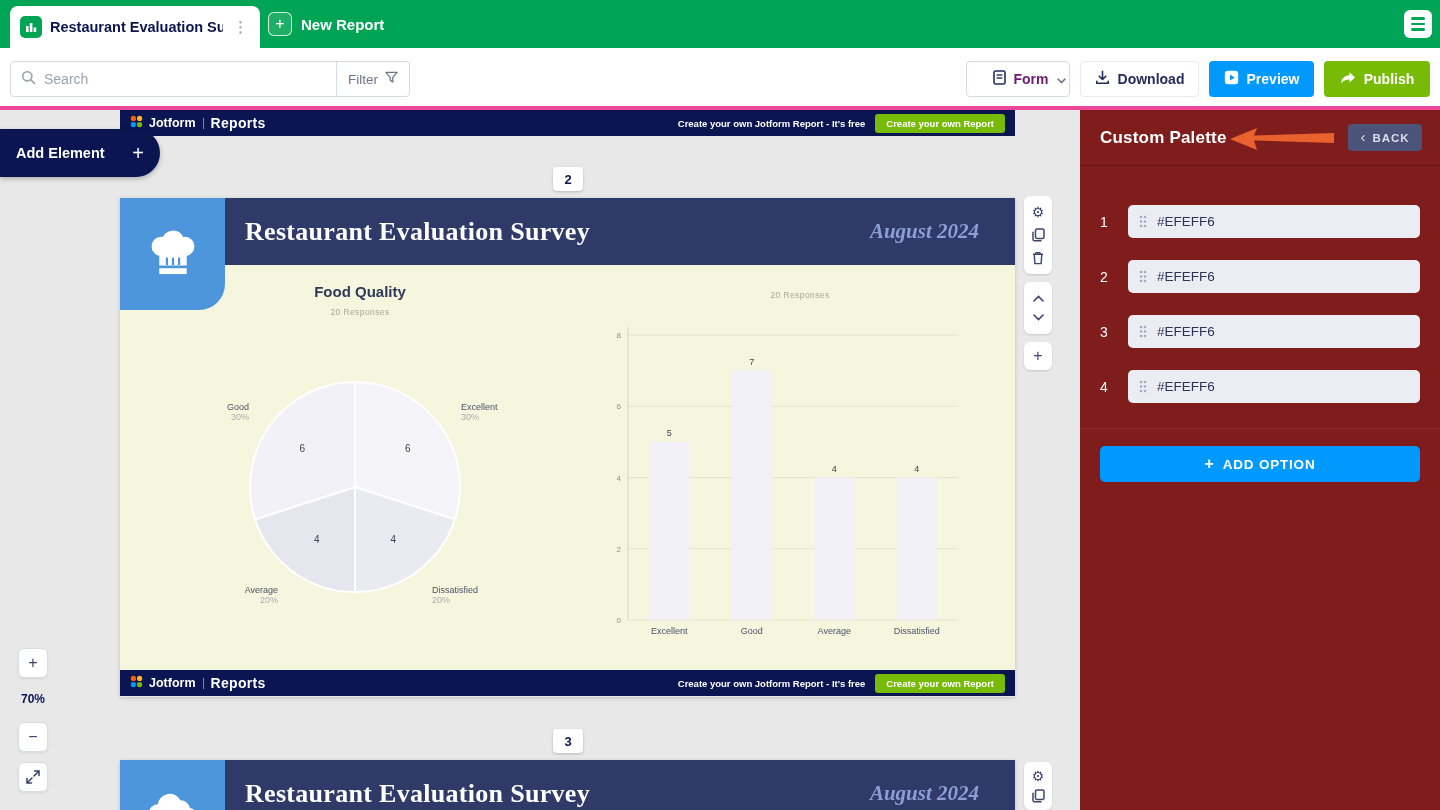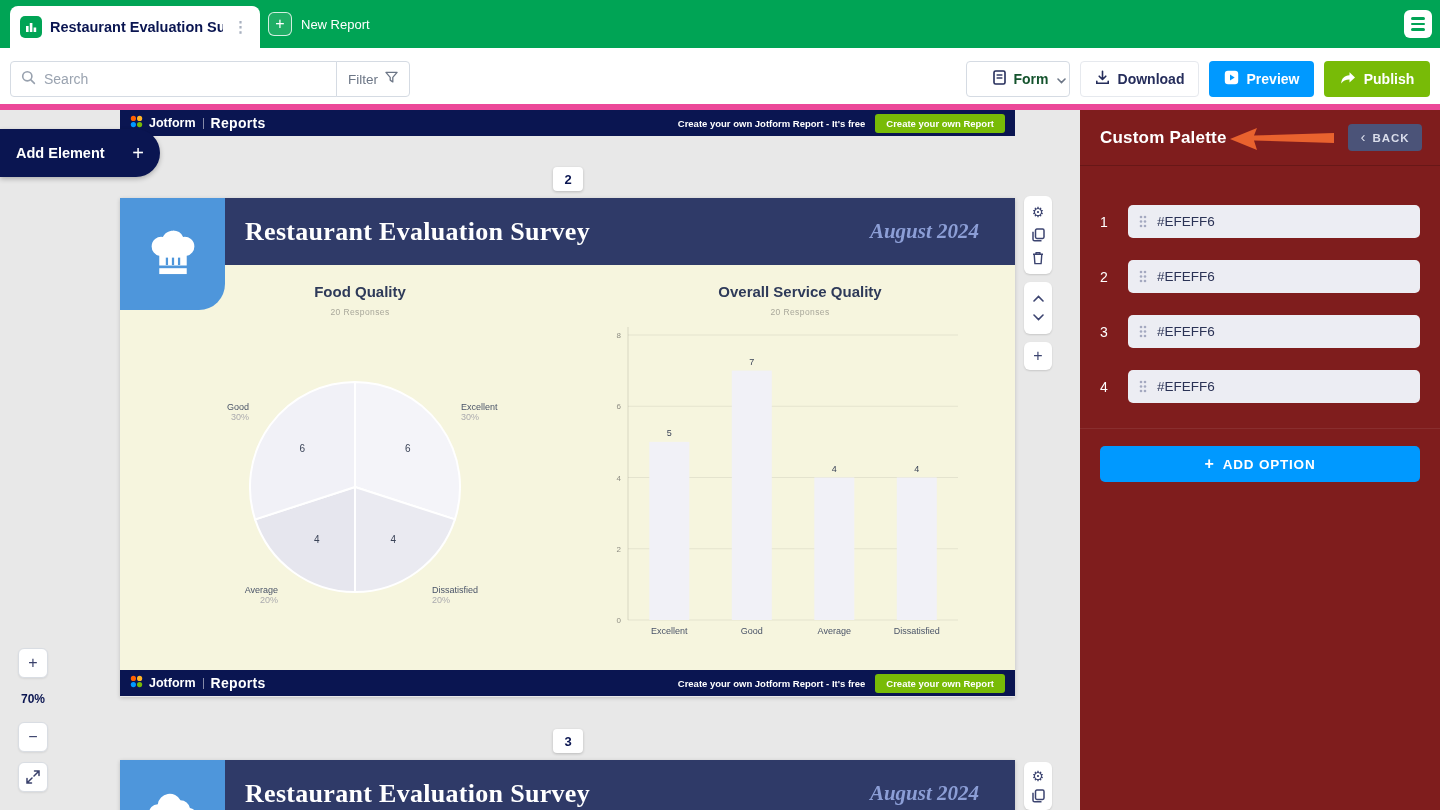--- a/index.html
+++ b/index.html
@@ -8,32 +8,32 @@
   .screen { position:relative; width:1440px; height:810px; overflow:hidden; background:#E8E8E8; }
 
   
   .topbar { position:absolute; left:0; top:0; width:1440px; height:48px; background:#00A455; z-index:20; }
   .tab { position:absolute; left:10px; top:6px; width:250px; height:42px; background:#fff; border-radius:8px 8px 0 0; display:flex; align-items:center; padding:0 10px; gap:8px; cursor:pointer; }
   .tab-ic { width:22px; height:22px; border-radius:5px; background:#00A455; display:flex; align-items:center; justify-content:center; flex:none; }
   .tab-title { font-size:14.5px; font-weight:bold; color:#0A1551; white-space:nowrap; overflow:hidden; }
   .tab-dots { color:#A8B0BF; font-size:15px; font-weight:bold; margin-left:auto; cursor:pointer; padding:0 2px; }
   .new-report { position:absolute; left:268px; top:0; height:48px; display:flex; align-items:center; gap:9px; cursor:pointer; }
   .nr-plus { width:24px; height:24px; border-radius:6px; background:#1FAE66; border:1.5px solid rgba(255,255,255,.8); color:#fff; font-size:16px; line-height:1; display:flex; align-items:center; justify-content:center; }
-  .nr-label { color:#fff; font-weight:normal; font-size:13px; }
+  .nr-label { color:#fff; font-weight:bold; font-size:15px; }
   .hamburger { position:absolute; right:8px; top:10px; width:28px; height:28px; background:#fff; border-radius:6px; display:flex; flex-direction:column; justify-content:center; align-items:center; gap:3px; cursor:pointer; }
   .hline { width:14px; height:2.5px; background:#00A455; border-radius:2px; }
 
   
-  .toolbar { position:absolute; left:0; top:48px; width:1440px; height:62px; background:#fff; border-bottom:6px solid #ec4899; z-index:19; }
+  .toolbar { position:absolute; left:0; top:48px; width:1440px; height:62px; background:#fff; border-bottom:4px solid #ec4899; z-index:19; }
   .search-box { position:absolute; left:10px; top:13px; width:327px; height:36px; border:1px solid #D5DBE3; border-radius:4px 0 0 4px; background:#fff; display:flex; align-items:center; padding:0 10px; gap:8px; }
   .search-box input { border:0; outline:0; flex:1; font-size:14px; color:#333; font-family:"Liberation Sans", sans-serif; background:transparent; }
   .search-box input::placeholder { color:#9AA3B0; }
   .filter-box { position:absolute; left:336px; top:13px; width:74px; height:36px; border:1px solid #D5DBE3; border-radius:0 4px 4px 0; background:#fff; display:flex; align-items:center; justify-content:center; gap:7px; color:#6C7686; font-size:13.5px; cursor:pointer; }
   .tool-btn { position:absolute; top:13px; height:36px; border-radius:4px; display:flex; align-items:center; justify-content:center; gap:8px; font-size:14px; font-weight:bold; cursor:pointer; }
-  .form-btn { left:966px; width:104px; border:1px solid #D5DBE3; color:#14532d; background:#fff;padding-left:22px; }
+  .form-btn { left:966px; width:104px; border:1px solid #D5DBE3; color:#701a75; background:#fff;padding-left:22px; }
   .download-btn { left:1080px; width:119px; border:1px solid #E6E9EE; color:#252D5B; background:#fff; }
   .preview-btn { left:1209px; width:105px; background:#0099FF; color:#fff; }
   .publish-btn { left:1324px; width:106px; background:#78BB07; color:#fff; }
 
   
   .canvas { position:absolute; left:0; top:110px; width:1080px; height:700px; background:#E8E8E8; overflow:hidden; }
 
   .promo { height:26px; background:#0A1551; display:flex; align-items:center; padding:0 10px; }
   .jf-name { color:#fff; font-weight:800; font-size:12.5px; margin-left:6px; }
   .jf-sep { width:1px; height:11px; background:rgba(255,255,255,.5); margin:0 7px; }
@@ -242,21 +242,20 @@
             <path d="M235,174 L235.0,279.0 A105,105 0 0 1 135.1,206.4 Z" fill="#E6E6EE" stroke="#ffffff" stroke-width="2"></path>
             <text x="196.7" y="229.7" text-anchor="middle" font-size="10" fill="#3A4357">4</text>
             <text x="158.0" y="280.0" text-anchor="end" font-size="9" fill="#4A5468">Average</text>
             <text x="158.0" y="290.0" text-anchor="end" font-size="9" fill="#ABABAF">20%</text>
             <path d="M235,174 L135.1,206.4 A105,105 0 0 1 235.0,69.0 Z" fill="#F1F1F7" stroke="#ffffff" stroke-width="2"></path>
             <text x="182.3" y="138.7" text-anchor="middle" font-size="10" fill="#3A4357">6</text>
             <text x="129.0" y="97.0" text-anchor="end" font-size="9" fill="#4A5468">Good</text>
             <text x="129.0" y="107.0" text-anchor="end" font-size="9" fill="#ABABAF">30%</text>
           </svg>
         <div class="chart-title-block" id="ct-bar">
-          <div class="c-title">Overall Service Quality</div>
           <div class="c-sub">20 Responses</div>
         </div>
         <svg class="chart" id="bar-svg" width="400" height="357" viewBox="0 0 400 357">
             <line x1="28" y1="307" x2="358" y2="307" stroke="rgba(0,0,0,0.07)" stroke-width="1"></line>
             <text x="21" y="310" text-anchor="end" font-size="8" fill="#8F8E84">0</text>
             <line x1="28" y1="235.75" x2="358" y2="235.75" stroke="rgba(0,0,0,0.07)" stroke-width="1"></line>
             <text x="21" y="238.75" text-anchor="end" font-size="8" fill="#8F8E84">2</text>
             <line x1="28" y1="164.5" x2="358" y2="164.5" stroke="rgba(0,0,0,0.07)" stroke-width="1"></line>
             <text x="21" y="167.5" text-anchor="end" font-size="8" fill="#8F8E84">4</text>
             <line x1="28" y1="93.25" x2="358" y2="93.25" stroke="rgba(0,0,0,0.07)" stroke-width="1"></line>

